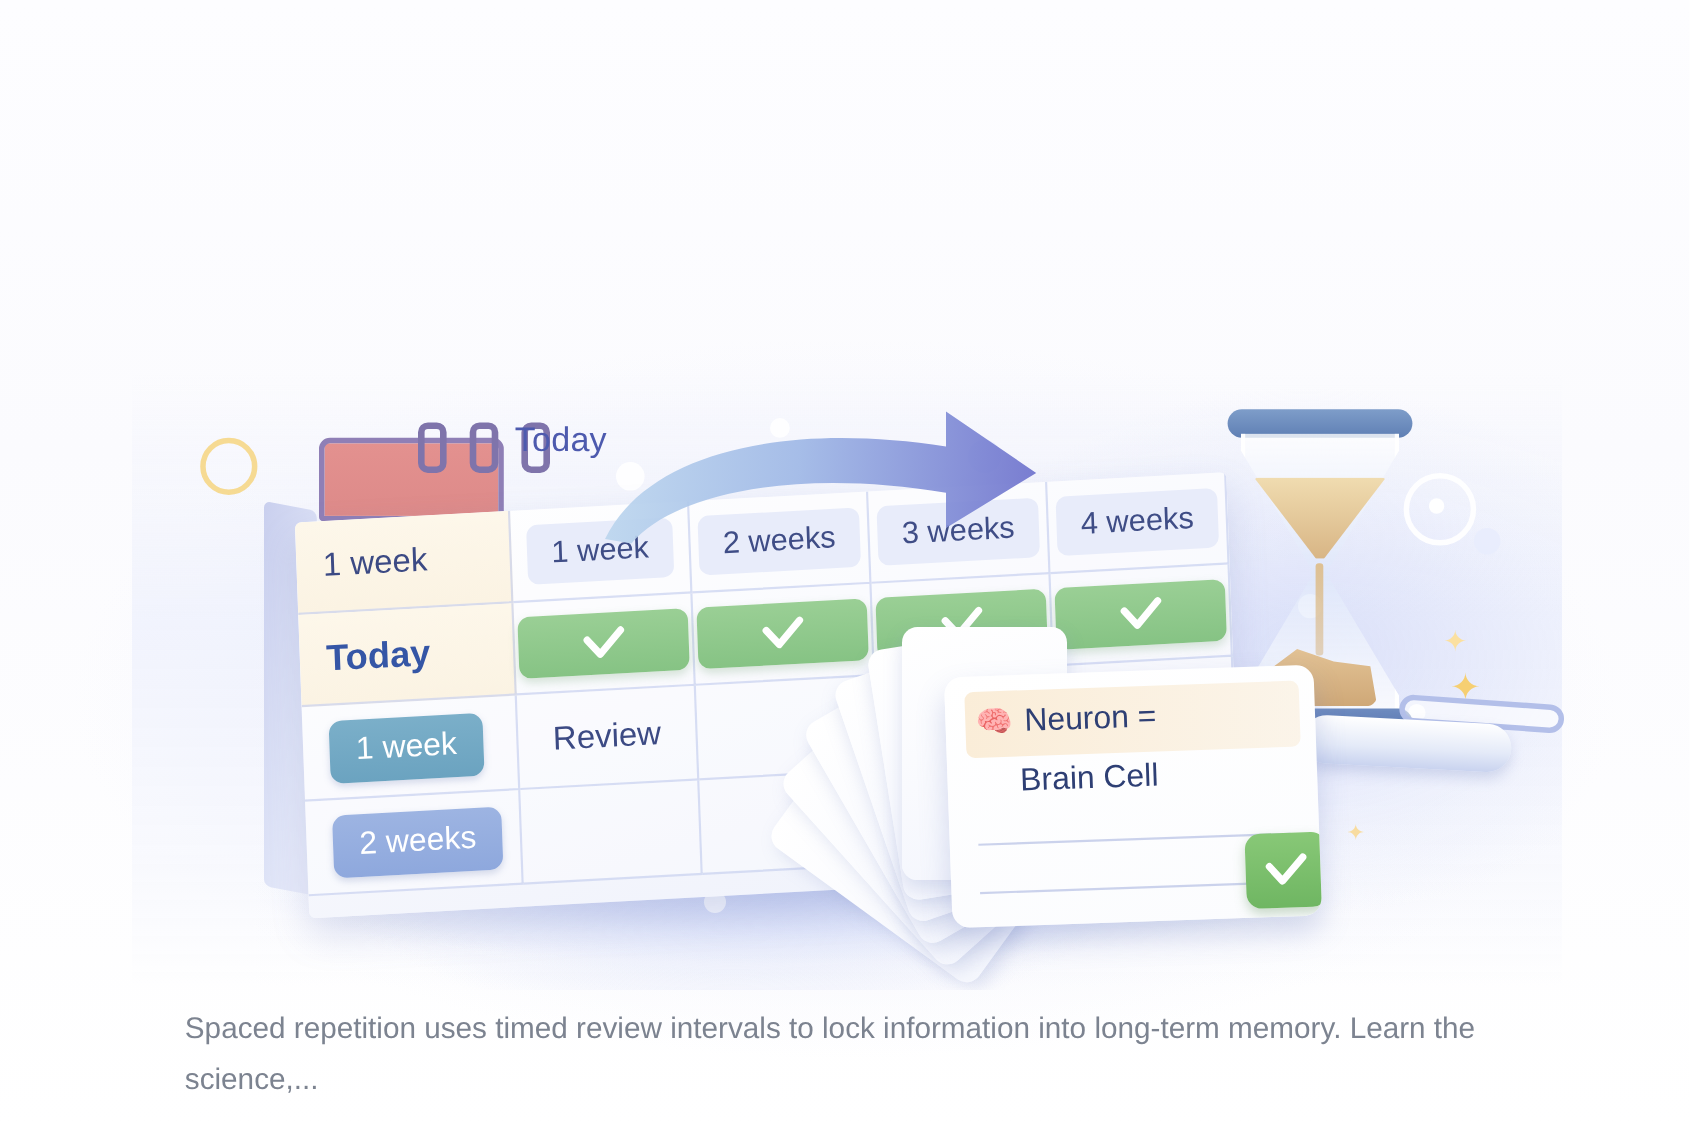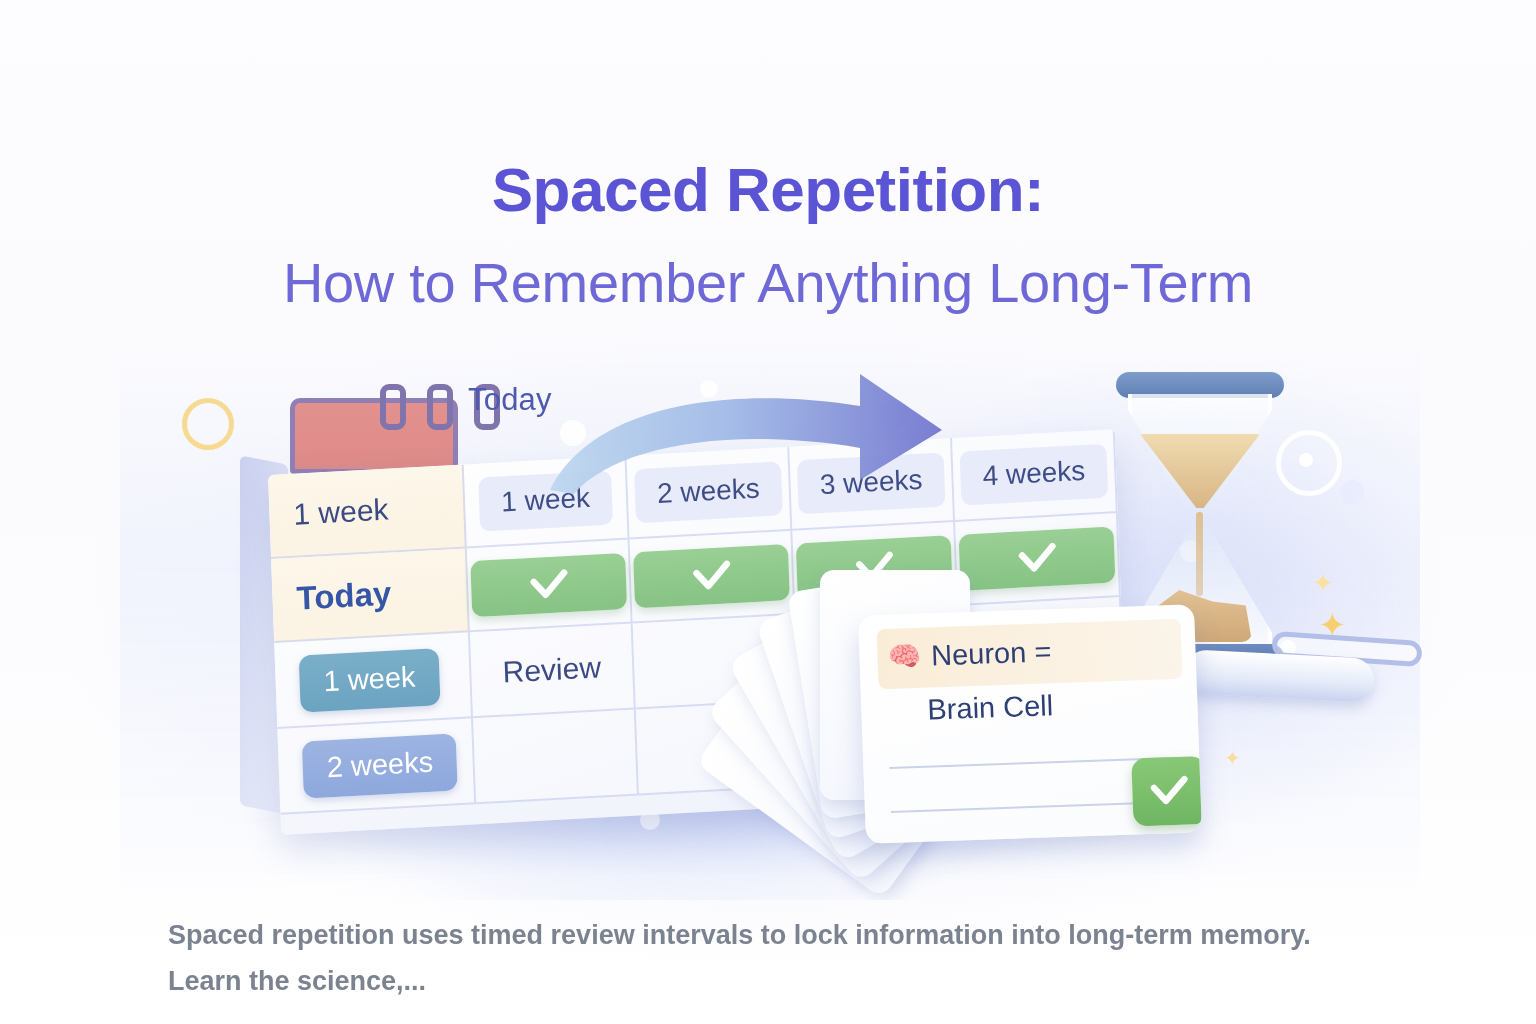--- a/index.html
+++ b/index.html
@@ -413,31 +413,28 @@
 
   
   .caption {
     position: absolute;
     left: 168px;
     top: 912px;
     width: 1200px;
     font-size: 27px;
     line-height: 1.72;
     color: #7c8390;
-    font-weight: bold;
   }
 </style>
 </head>
 <body>
 
 <div class="page">
 
 
-  <div class="title">Spaced Repetition:</div>
-  <div class="subtitle">How to Remember Anything Long-Term</div>
 
   <div class="illustration">
     <div class="illu-bg"></div>
     <div class="ground"></div>
 
     <div class="bokeh b1"></div>
     <div class="bokeh b2"></div>
     <div class="bokeh b3"></div>
     <div class="bokeh b4"></div>
     <div class="bokeh b5"></div>

